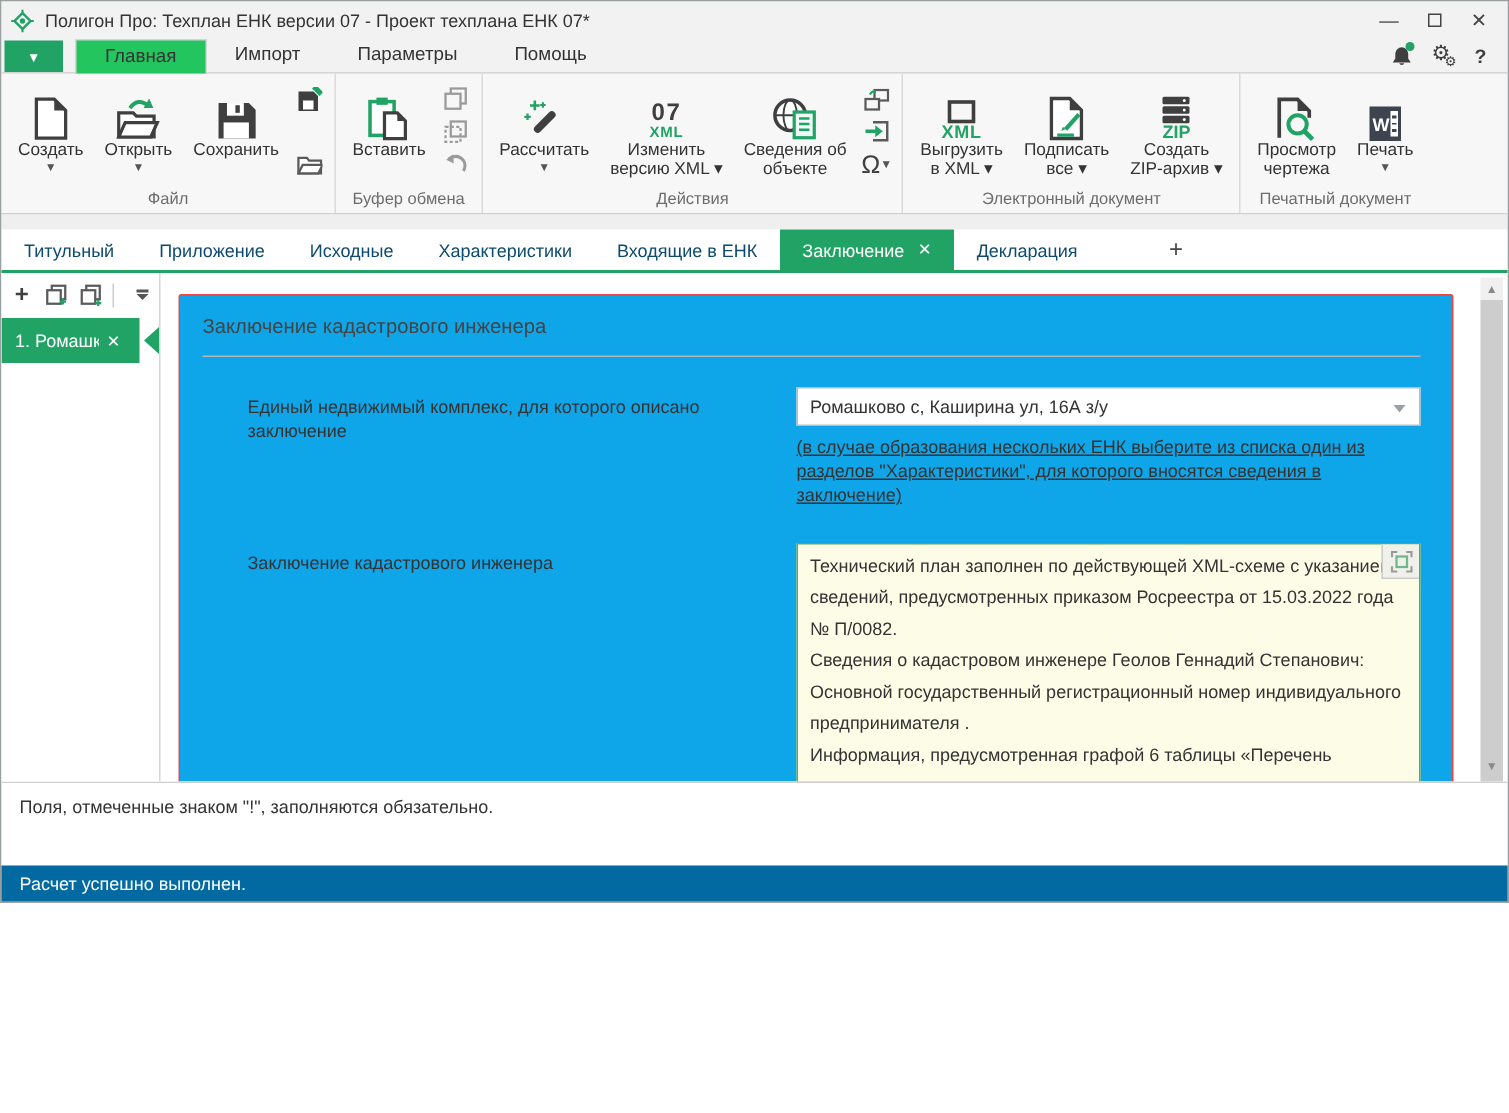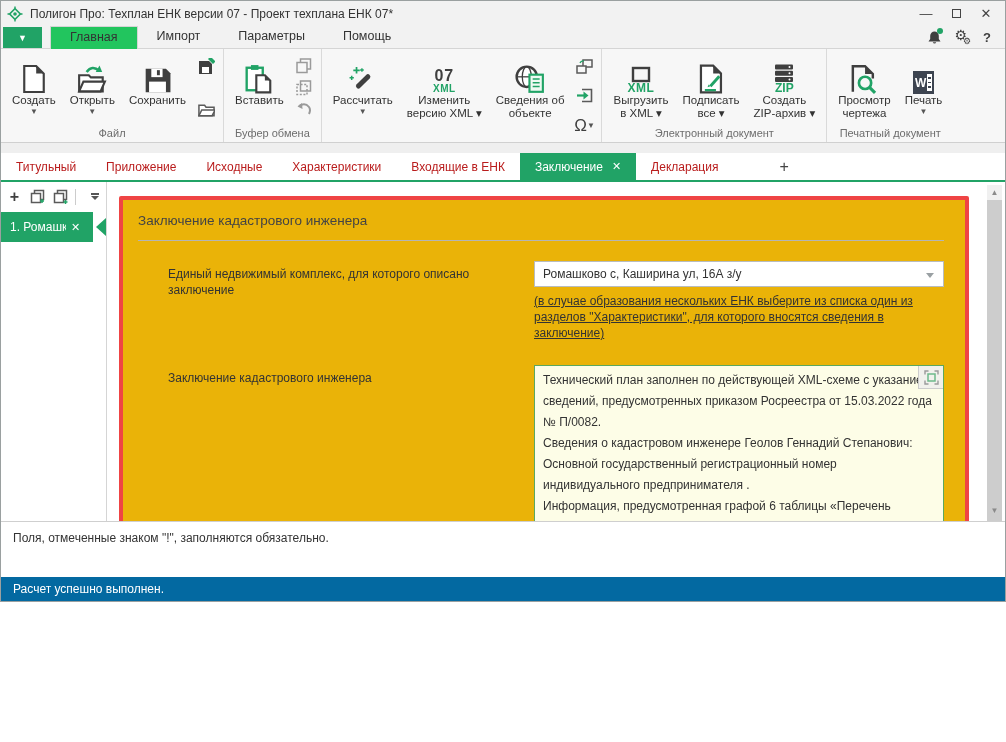--- a/index.html
+++ b/index.html
@@ -42,21 +42,21 @@
   .ic-xml { font-size:10px; font-weight:bold; color:#21a366; line-height:11px; text-align:center; letter-spacing:0.5px; }
   .zip-label { font-size:12px; font-weight:bold; color:#21a366; line-height:11px; text-align:center; }
   .omega-glyph { font-size:17px; color:#3f3f3f; line-height:17px; }
   .word-ic { width:21px; height:23px; background:#3d4450; position:relative; display:flex; align-items:center; color:#fff; font-weight:bold; font-size:12px; padding-left:2px; }
   .word-stripe { position:absolute; right:2px; top:3px; width:5px; height:17px; background:#fff; display:flex; flex-direction:column; justify-content:space-around; padding:2px 0; }
   .word-stripe i { display:block; height:1.5px; background:#3d4450; margin:0 1px; }
 
   
   .ribbon-gap { height:10px; background:#efefef; flex:0 0 auto; }
   .tabstrip { height:29px; background:#fff; border-bottom:2px solid #21a366; display:flex; align-items:stretch; flex:0 0 auto; }
-  .doc-tab { padding:0 15px; display:flex; align-items:center; font-size:12px; color:#b91c1c; white-space:nowrap; }
+  .doc-tab { padding:0 15px; display:flex; align-items:center; font-size:12px; color:#0c4a6e; white-space:nowrap; }
   .doc-tab.active { background:#21a366; color:#fff; gap:9px; }
   .doc-tab .tab-close { font-size:11px; color:#fff; }
   .tab-add { padding:0 14px; margin-left:32px; display:flex; align-items:center; font-size:16px; color:#444; }
 
   
   .workspace { flex:1; display:flex; background:#fff; position:relative; overflow:hidden; }
   .sidebar { width:106px; border-right:1px solid #d5d5d5; background:#fff; flex:0 0 auto; }
   .side-toolbar { height:29px; display:flex; align-items:center; gap:4px; padding:0 4px; }
   .stb-btn { width:19px; height:19px; display:flex; align-items:center; justify-content:center; color:#3f3f3f; }
   .stb-plus { font-size:16px; font-weight:bold; }
@@ -64,21 +64,21 @@
   .stb-filter { display:flex; flex-direction:column; align-items:center; margin-left:auto; margin-right:3px; }
   .stb-filter .bar { width:8px; height:2px; background:#555; margin-bottom:1px; }
   .stb-filter .tri { width:0; height:0; border-left:4px solid transparent; border-right:4px solid transparent; border-top:4px solid #555; }
   .side-item { position:relative; height:30px; margin-top:1px; }
   .side-item-tab { position:absolute; left:0; top:0; width:92px; height:30px; background:#21a366; color:#fff; display:flex; align-items:center; padding-left:9px; }
   .side-item-label { max-width:56px; overflow:hidden; white-space:nowrap; font-size:12px; }
   .side-item-close { margin-left:5px; font-size:11px; }
   .side-item-arrow { position:absolute; right:0; top:6px; width:0; height:0; border-top:9px solid transparent; border-bottom:9px solid transparent; border-right:10px solid #21a366; }
 
   .main { flex:1; padding:14px 36px 0 12px; overflow:hidden; }
-  .panel { border:4px solid #ef4444; border-radius:2px; background:#eab308; padding:13px 21px 20px 15px; }
+  .panel { border:1px solid #ef4444; border-radius:2px; background:#0ea5e9; padding:13px 21px 20px 15px; }
   .panel + .panel { margin-top:16px; }
   .panel-title { font-size:13.5px; color:#444; padding-left:0; }
   .panel-divider { border-bottom:1px solid #b5b5b5; margin-top:12px; }
   .field { display:flex; margin-top:20px; padding-left:30px;gap:21px; }
   .field-label { width:345px; flex:0 0 auto; font-size:12px; color:#333; line-height:16px; padding-top:5px; padding-right:20px; }
   .field-control { flex:1; min-width:0; }
   .combo { position:relative; height:26px; border:1px solid #b8bcbf; background:#fff; display:flex; align-items:center; padding:0 24px 0 8px; font-size:12px; color:#333; }
   .combo-arrow { position:absolute; right:9px; top:11px; width:0; height:0; border-left:4px solid transparent; border-right:4px solid transparent; border-top:5px solid #9aa0a3; }
   .hint { font-size:12px; color:#333; line-height:16px; margin-top:6px;text-decoration:underline; }
   .conclusion-wrap { position:relative; }
@@ -295,20 +295,21 @@
               <path d="M1 7.5 h9" stroke="#21a366" stroke-width="2.2"></path>
               <path d="M7.5 3.5 l5 4 l-5 4 z" fill="#21a366"></path>
             </svg>
           </span>
           <span class="side-ic">
             <span class="omega-glyph">Ω</span>
               <span class="rbtn-arrow">▼</span>
           </span>
         </div>
       </div>
+      <div class="rgroup-label">Действия</div>
     </div>
 
     <div class="rgroup">
       <div class="rgroup-buttons">
         <div class="rbtn">
           <span class="rbtn-icon">
             <span>
               <svg width="34" height="17" viewBox="0 0 34 17" style="margin:0 auto;">
                   <rect x="9" y="2" width="16" height="13" fill="none" stroke="#3f3f3f" stroke-width="2.4"></rect>
                 </svg>

